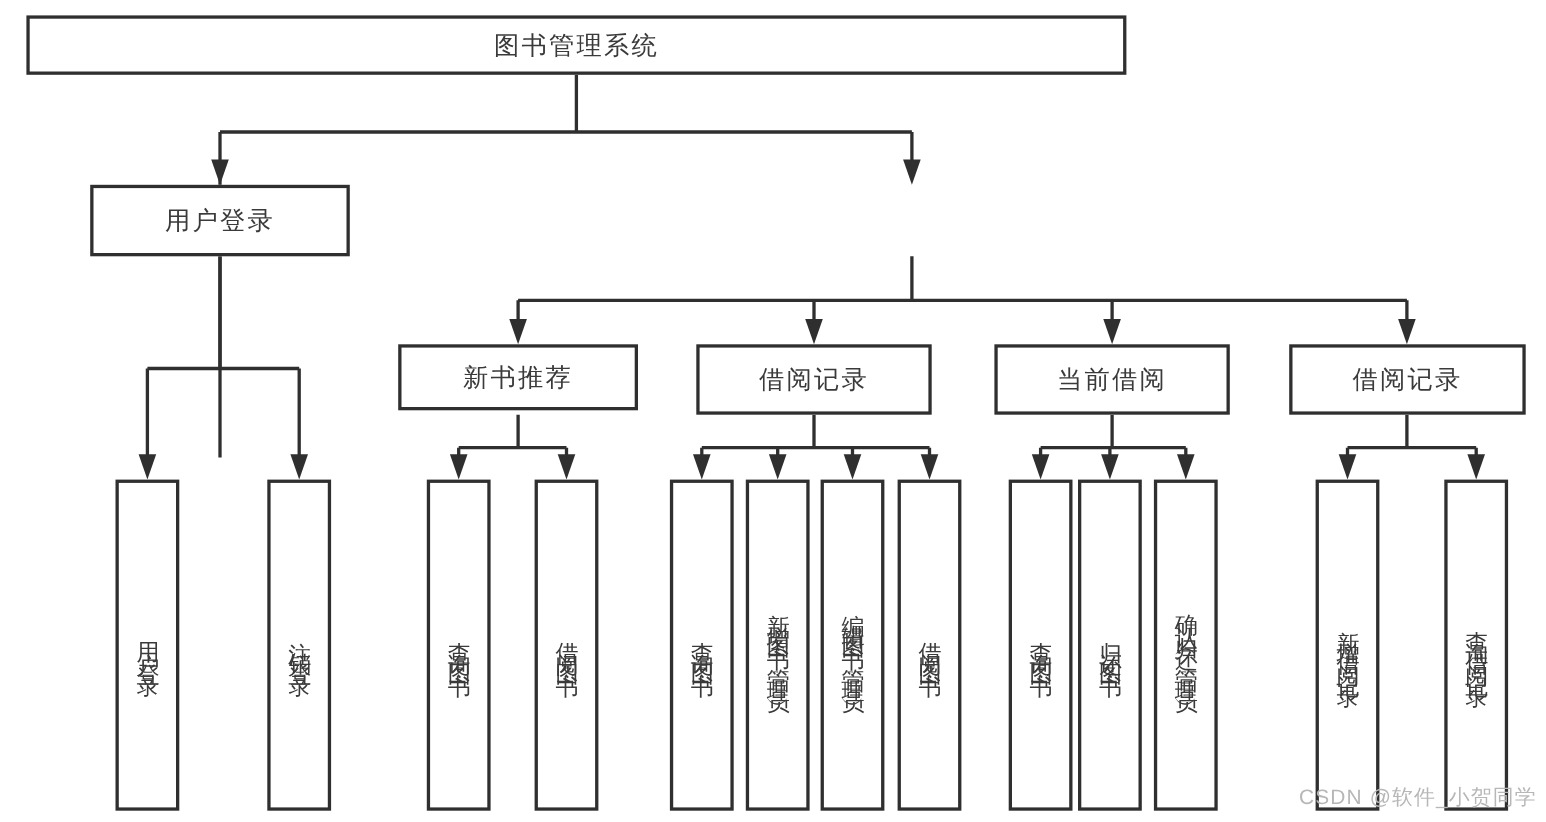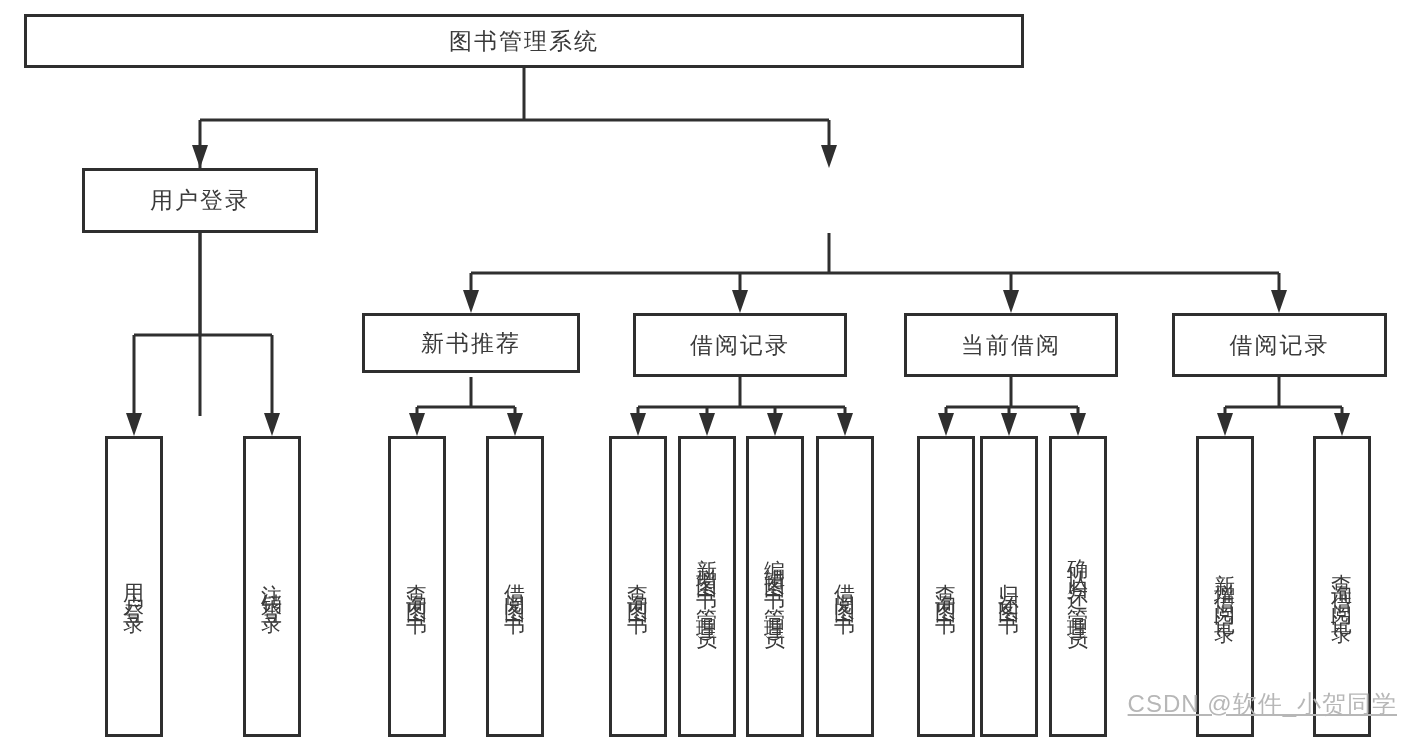--- a/index.html
+++ b/index.html
@@ -50,27 +50,26 @@
     text-orientation: mixed;
     font-size: 21px;
     line-height: 1;
     letter-spacing: 10px;
     color: #3a3a3a;
     white-space: nowrap;
   }
   .watermark {
     position: absolute;
     right: 8px;
-    top: 688px;
-    font-size: 24px;
+    top: 712px;
+    font-size: 19px;
     letter-spacing: 1px;
     color: #b7b7b7;
     z-index: 5;
     white-space: nowrap;
-    text-decoration: underline;
   }
 </style>
 </head>
 <body>
 
 <div class="canvas">
 
   <svg class="wires" width="1405" height="747" viewBox="0 0 1405 747" aria-hidden="true">
     <g stroke="#2f2f2f" stroke-width="3" fill="none">
 

